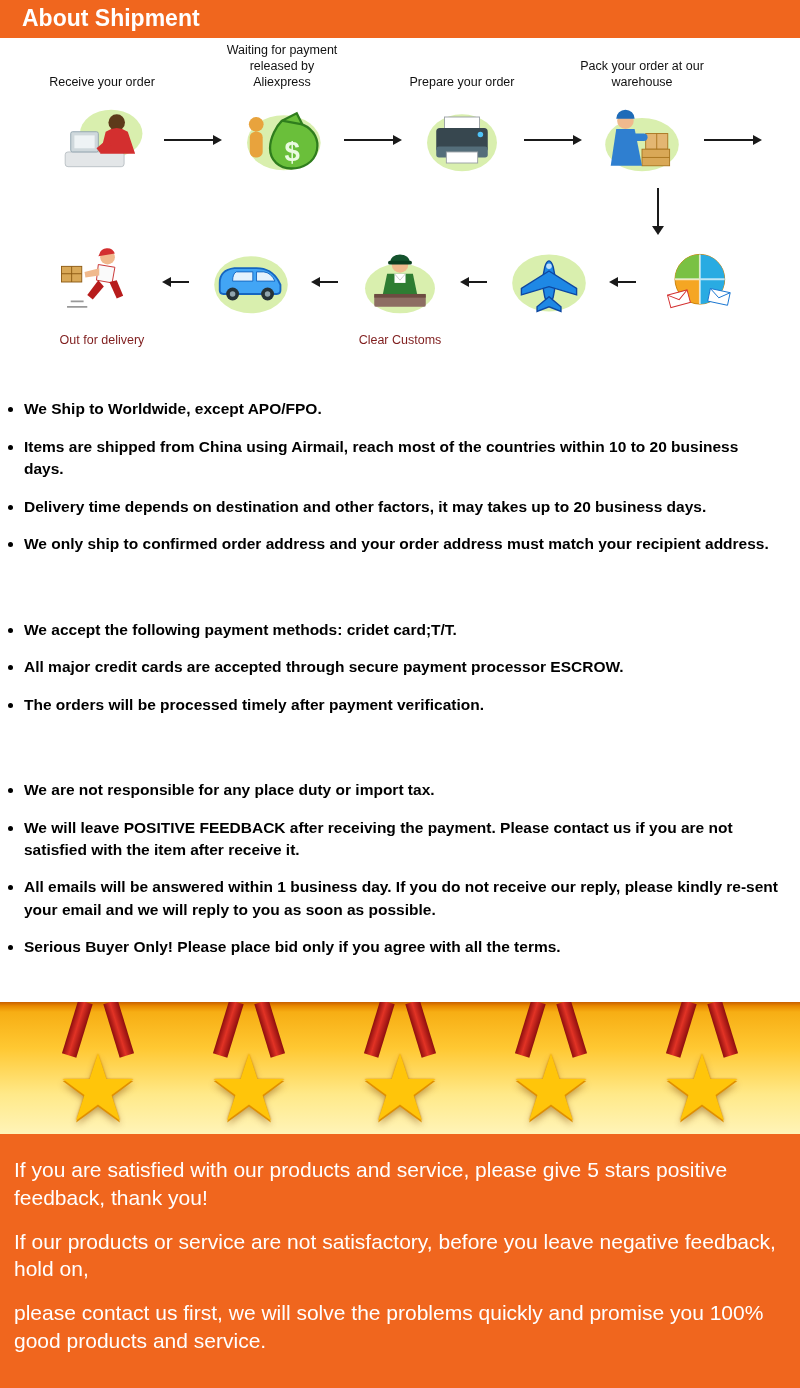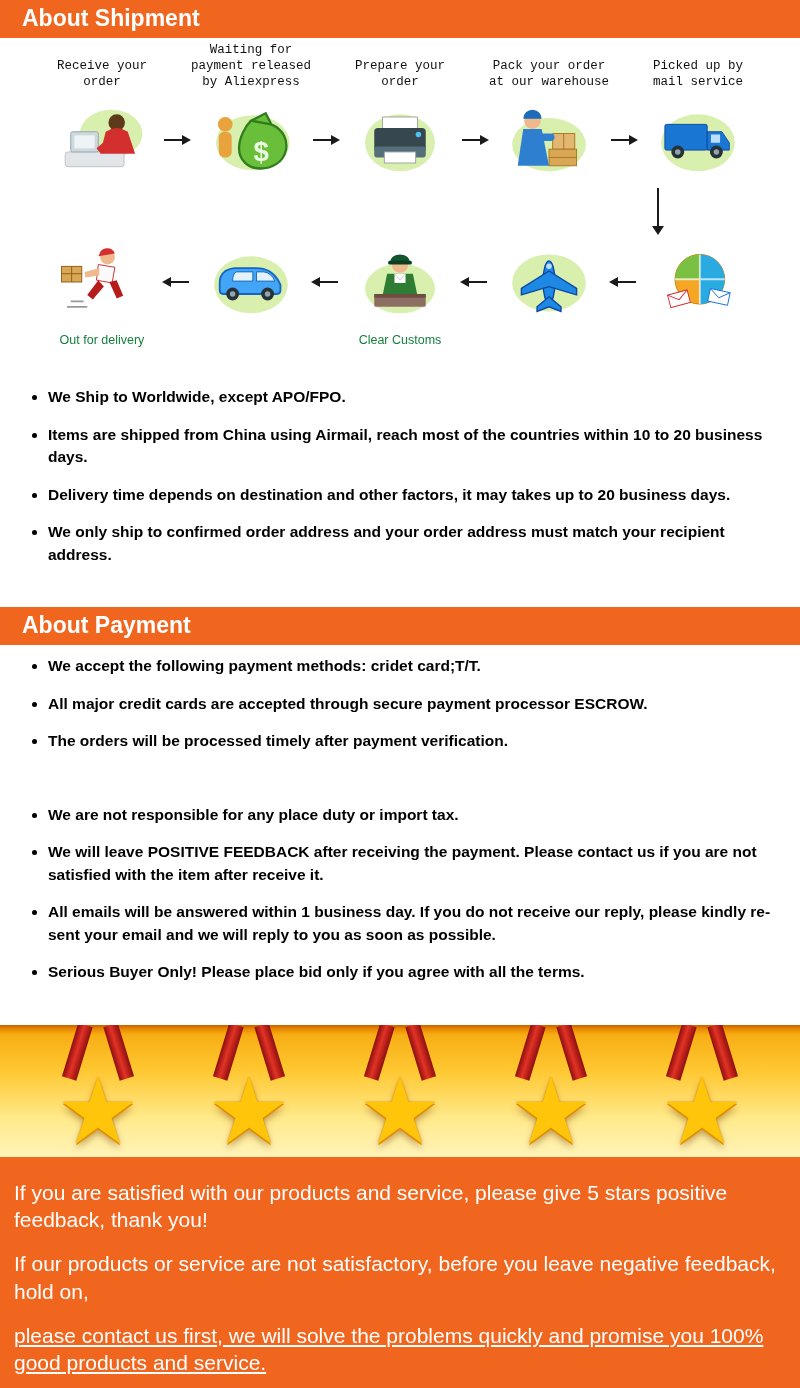--- a/index.html
+++ b/index.html
@@ -9,57 +9,57 @@
 
   
   .bar { background:#f0661e; color:#fff; font-weight:bold; font-size:23px;
          padding:6px 22px 7px; line-height:1.1; }
 
   
   .diagram { padding:18px 40px 6px; }
   .flow-row { display:flex; align-items:flex-start; }
   .step { width:124px; display:flex; flex-direction:column; align-items:center; flex:0 0 auto; }
   .lbl { height:38px; display:flex; align-items:flex-end; justify-content:center;
-         text-align:center; font-size:12.5px; line-height:1.25; padding-bottom:4px; color:#111;font-family:Liberation Mono, monospace; }
+         text-align:center; font-size:12.5px; line-height:1.25; padding-bottom:4px; color:#111; }
   .lbl2 { height:42px; display:flex; align-items:flex-start; justify-content:center;
-          text-align:left; font-size:12.5px; line-height:1.25; padding-top:5px; color:#15803d; }
+          text-align:left; font-size:12.5px; line-height:1.25; padding-top:5px; color:#7f1d1d; }
   .ico { height:92px; display:flex; align-items:center; justify-content:center; }
   .h-arrow { flex:1 1 auto; min-width:20px; height:2px; background:#1a1a1a;
              position:relative; align-self:flex-start; }
   .row1 .h-arrow { margin-top:83px; }
   .row2 .h-arrow { margin-top:45px; }
   .h-arrow.right::after { content:""; position:absolute; right:-2px; top:-4px;
      border-left:9px solid #1a1a1a; border-top:5px solid transparent; border-bottom:5px solid transparent; }
   .h-arrow.left::after { content:""; position:absolute; left:-2px; top:-4px;
      border-right:9px solid #1a1a1a; border-top:5px solid transparent; border-bottom:5px solid transparent; }
   .gap-row { position:relative; height:50px; }
   .v-arrow { position:absolute; right:101px; top:2px; width:2px; height:38px; background:#1a1a1a; }
   .v-arrow::after { content:""; position:absolute; left:-5px; bottom:-9px;
      border-top:9px solid #1a1a1a; border-left:6px solid transparent; border-right:6px solid transparent; }
 
   
-  ul.bullets { list-style:disc; margin:10px 0 26px; padding:0 22px 0 48px; }
+  ul.bullets { list-style:disc; margin:22px 0 26px; padding:0 22px 0 24px; }
   ul.bullets li { font-weight:bold; font-size:15.5px; line-height:1.45; margin-bottom:15px; color:#000; }
 
   
   .footer-group { margin-top:auto; }
   .star-band { height:132px; overflow:hidden;
      background:linear-gradient(180deg,#c85f00 0px,#e98a00 4px,#f7ae14 10px,#ffc832 35%,#ffe989 70%,#fff4b8 100%);
      display:flex; justify-content:space-between; padding:4px 52px 0; }
   .star-unit { position:relative; width:92px; height:126px; flex:0 0 auto; }
   .rb { position:absolute; top:-4px; width:15px; height:56px;
         background:linear-gradient(90deg,#8e0e0e,#e23325 45%,#8e0e0e); }
   .rb.l { left:26px; transform:rotate(17deg); transform-origin:top center; }
   .rb.r { right:26px; transform:rotate(-17deg); transform-origin:top center; }
   .star { position:absolute; left:50%; transform:translateX(-50%); bottom:-2px;
           font-size:92px; line-height:1; color:#ffc50a;
           text-shadow:0 2px 0 #e08f00, 0 5px 7px rgba(120,60,0,.45), 0 0 2px #d68400; }
   .footer { background:#f0661e; padding:22px 14px 26px; }
   .footer p { color:#fff; font-size:21px; font-weight:400; margin:0 0 17px; line-height:1.3; }
-  .footer p:last-child { margin-bottom:8px;text-decoration:underline; }
+  .footer p:last-child { margin-bottom:8px; }
 </style>
 </head>
 <body>
 
 <div class="page">
 
   <div class="bar">
     <span>About Shipment</span>
   </div>
 
@@ -118,35 +118,20 @@
             <rect x="50" y="55" width="30" height="18" fill="#d9a857" stroke="#a9741f"></rect>
             <path d="M66 38 v17 M50 64 h30" stroke="#a9741f" fill="none"></path>
             <circle cx="32" cy="24" r="9" fill="#f0b98d"></circle>
             <path d="M22 22 a10 10 0 0 1 20 0 z" fill="#1e6bb8"></path>
             <path d="M22 33 h20 l8 40 h-34 z" fill="#2f7fd0"></path>
             <rect x="38" y="38" width="18" height="8" rx="4" fill="#2f7fd0"></rect>
           </svg>
         </div>
       </div>
       <div class="h-arrow right"></div>
-      <div class="step">
-        <div class="lbl">Picked up by mail service</div>
-        <div class="ico">
-          <svg width="92" height="84" viewBox="0 0 100 90">
-            <ellipse cx="50" cy="48" rx="40" ry="31" fill="#d9efae"></ellipse>
-            <rect x="14" y="28" width="46" height="28" rx="2" fill="#1976d2" stroke="#0d47a1"></rect>
-            <path d="M60 36 h16 l8 12 v8 h-24 z" fill="#1976d2" stroke="#0d47a1"></path>
-            <rect x="64" y="39" width="10" height="9" fill="#bbdefb"></rect>
-            <circle cx="28" cy="58" r="7" fill="#263238"></circle>
-              <circle cx="70" cy="58" r="7" fill="#263238"></circle>
-            <circle cx="28" cy="58" r="3" fill="#90a4ae"></circle>
-              <circle cx="70" cy="58" r="3" fill="#90a4ae"></circle>
-          </svg>
-        </div>
-      </div>
     </div>
 
     <div class="gap-row">
       <div class="v-arrow"></div>
     </div>
 
     <div class="flow-row row2">
       <div class="step">
         <div class="ico">
           <svg width="92" height="84" viewBox="0 0 100 90">
@@ -231,23 +216,20 @@
     </div>
   </div>
 
   <ul class="bullets">
     <li>We Ship to Worldwide, except APO/FPO.</li>
     <li>Items are shipped from China using Airmail, reach most of the countries within 10 to 20 business days.</li>
     <li>Delivery time depends on destination and other factors, it may takes up to 20 business days.</li>
     <li>We only ship to confirmed order address and your order address must match your recipient address.</li>
   </ul>
 
-  <div class="bar">
-    <span>About Payment</span>
-  </div>
   <ul class="bullets">
     <li>We accept the following payment methods: cridet card;T/T.</li>
     <li>All major credit cards are accepted through secure payment processor ESCROW.</li>
     <li>The orders will be processed timely after payment verification.</li>
   </ul>
 
   <ul class="bullets">
     <li>We are not responsible for any place duty or import tax.</li>
     <li>We will leave POSITIVE FEEDBACK after receiving the payment. Please contact us if you are not satisfied with the item after receive it.</li>
     <li>All emails will be answered within 1 business day. If you do not receive our reply, please kindly re-sent your email and we will reply to you as soon as possible.</li>

